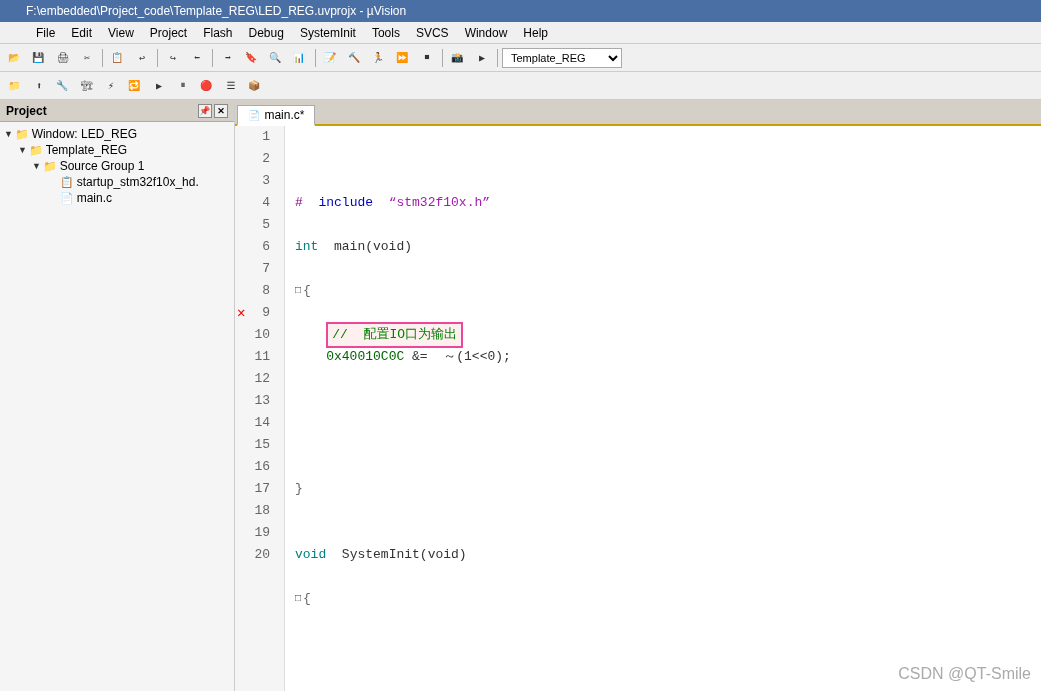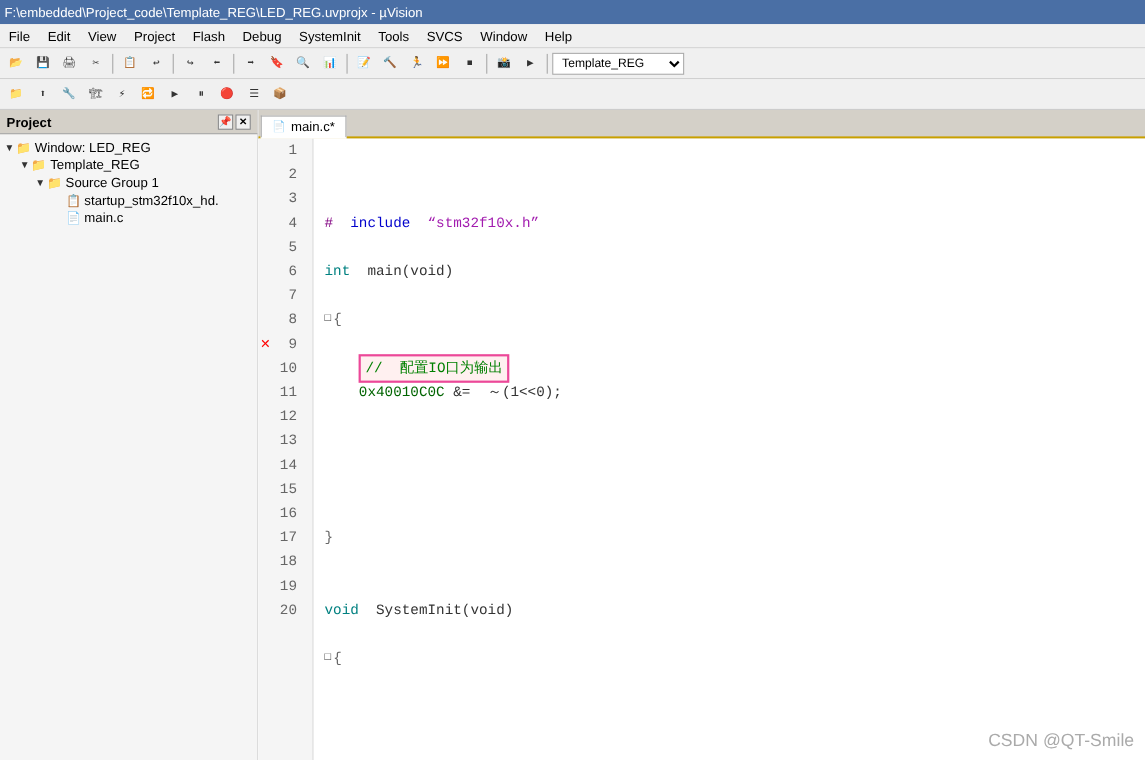--- a/index.html
+++ b/index.html
@@ -9,37 +9,38 @@
       width: 1041px;
       height: 691px;
       overflow: hidden;
       font-size: 13px;
     }
 
     
     #title-bar {
       background: #4a6fa5;
       color: white;
-      padding: 4px 4px;
+      padding: 4px 26px;
       font-size: 12px;
       font-family: Arial, sans-serif;
       display: flex;
       align-items: center;
       height: 22px;
     }
 
     
     #menu-bar {
       background: #f0f0f0;
       border-bottom: 1px solid #ccc;
       display: flex;
       align-items: center;
       height: 22px;
       font-family: Arial, sans-serif;
       font-size: 12px;
+      padding-left: 28px;
     }
     .menu-item {
       padding: 2px 8px;
       cursor: pointer;
     }
 
     
     .toolbar {
       background: #f0f0f0;
       border-bottom: 1px solid #ccc;

